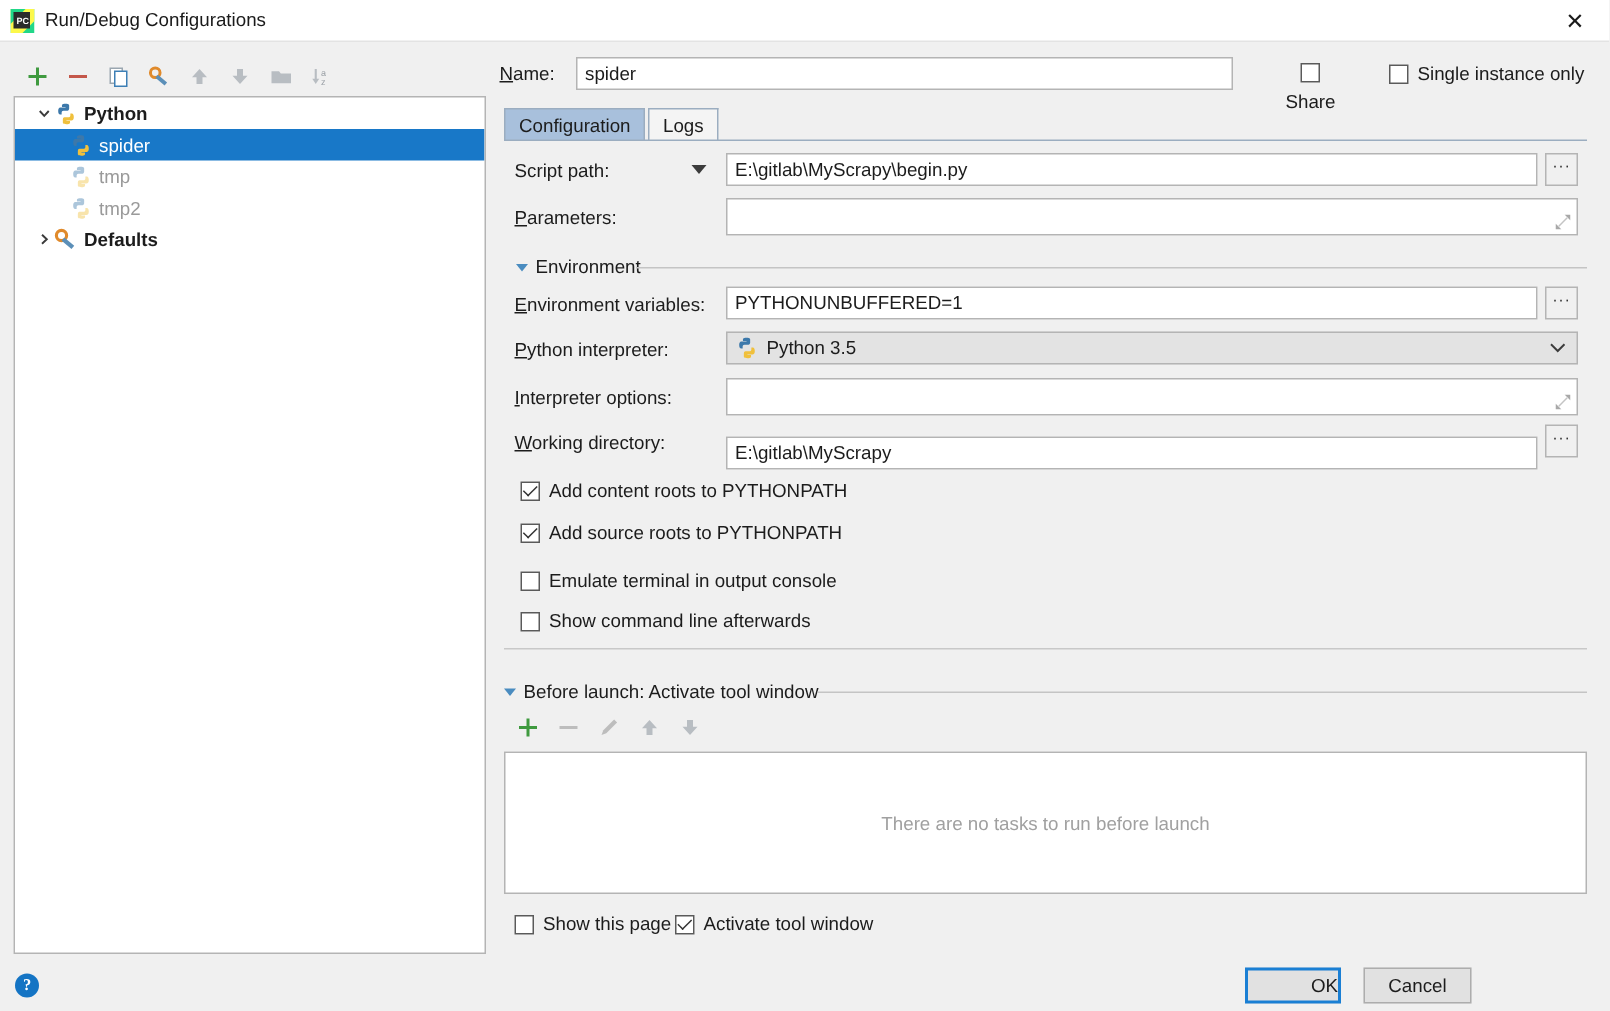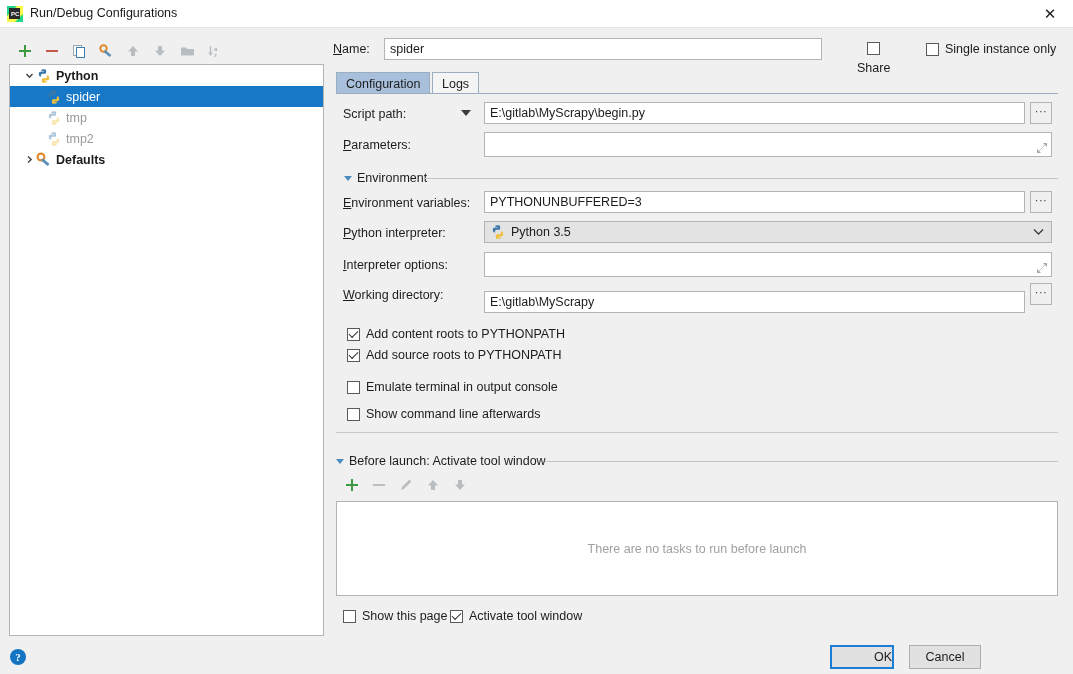--- a/index.html
+++ b/index.html
@@ -445,21 +445,21 @@
   </div>
 
   <div class="sec" style="left:344px; top:171px;">
     <span class="tri"></span>
     <span>Environment</span>
   </div>
   <div class="sec-line" style="left:424px; top:178px; width:634px;"></div>
 
   <span class="f-label" style="left:343px; top:196px;"><u>E</u>nvironment variables:</span>
   <div class="f-input" style="left:484px; top:191px; width:541px;">
-    <span>PYTHONUNBUFFERED=3</span>
+    <span>PYTHONUNBUFFERED=1</span>
   </div>
   <div class="browse-btn" style="left:1030px; top:191px;">
     <span>···</span>
   </div>
 
   <span class="f-label" style="left:343px; top:226px;"><u>P</u>ython interpreter:</span>
   <div class="combo" style="left:484px; top:221px; width:568px;">
     <span style="width:16px;height:16px;margin-right:5px;display:inline-block;">
       <svg width="16" height="16" viewBox="0 0 16 16">
         <path d="M7.6 1.2c-2.4 0-2.3 1-2.3 1l0 1.1 2.4 0 0 .4-3.3 0s-1.6-.2-1.6 2.3c0 2.5 1.4 2.4 1.4 2.4l.9 0 0-1.2s-.1-1.4 1.3-1.4l2.4 0s1.3.02 1.3-1.3l0-2.2s.2-1.1-2.5-1.1z" fill="#3c78aa"></path>
@@ -487,21 +487,21 @@
   </div>
 
   <span class="f-label" style="left:343px; top:288px;"><u>W</u>orking directory:</span>
   <div class="f-input" style="left:484px; top:283px; width:541px;margin-top:8px;">
     <span>E:\gitlab\MyScrapy</span>
   </div>
   <div class="browse-btn" style="left:1030px; top:283px;">
     <span>···</span>
   </div>
 
-  <div class="chk-wrap" style="left:347px; top:327px;">
+  <div class="chk-wrap" style="left:347px; top:320px;">
     <span class="cb checked"></span>
     <span>Add content roots to PYTHONPATH</span>
   </div>
   <div class="chk-wrap" style="left:347px; top:348px;">
     <span class="cb checked"></span>
     <span>Add source roots to PYTHONPATH</span>
   </div>
   <div class="chk-wrap" style="left:347px; top:380px;">
     <span class="cb"></span>
     <span>Emulate terminal in output console</span>

